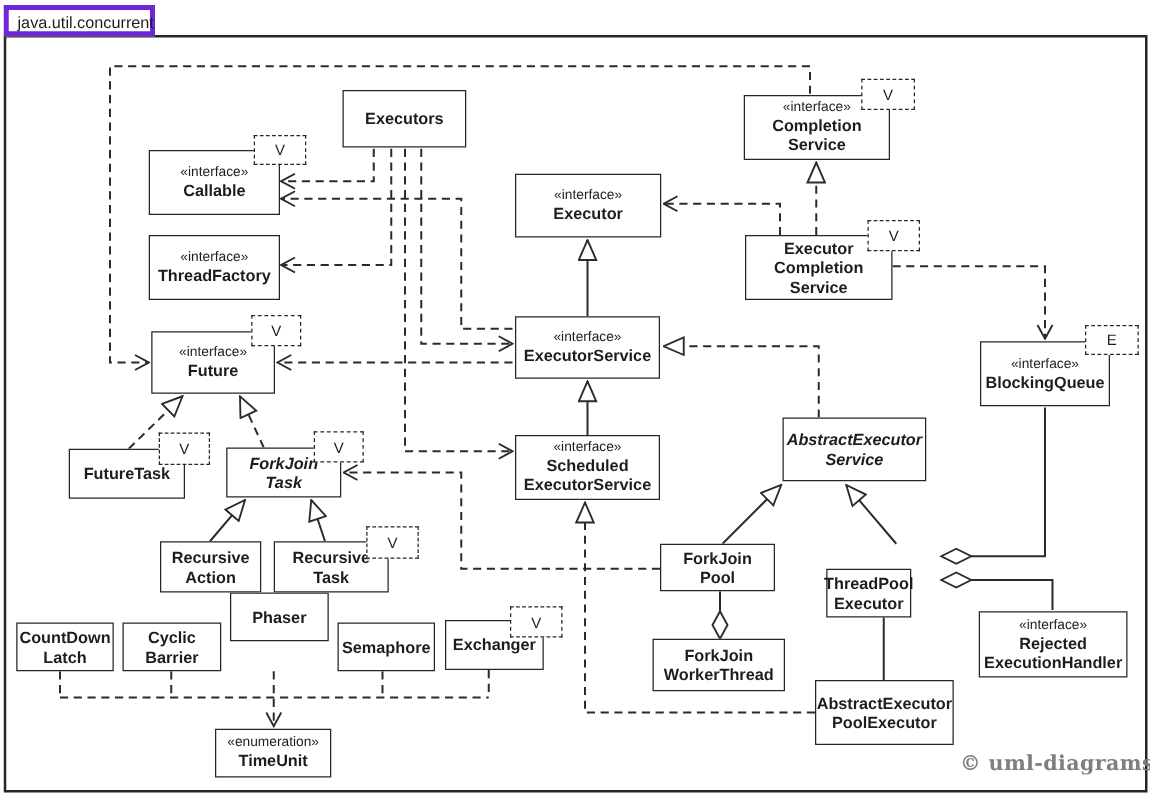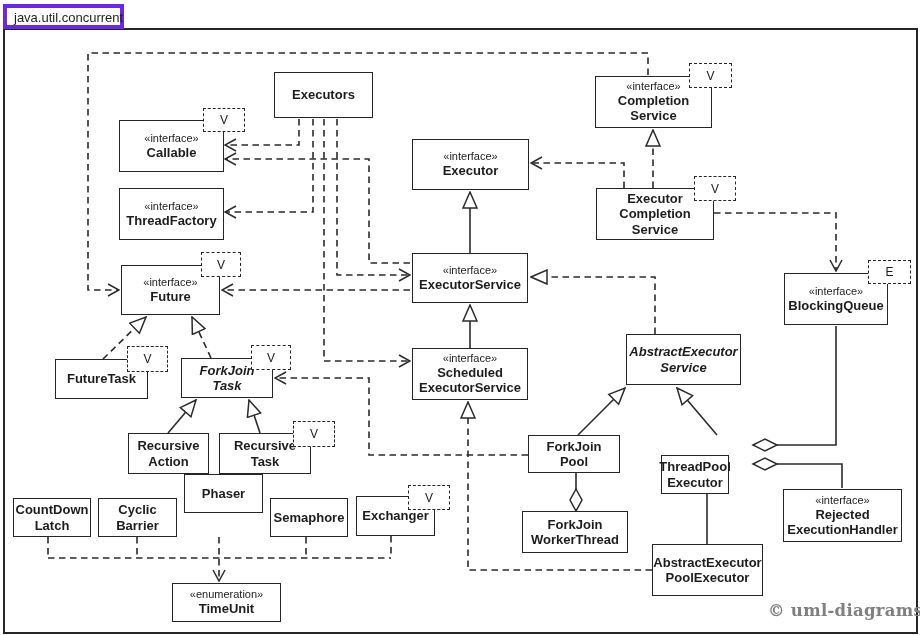--- a/index.html
+++ b/index.html
@@ -135,21 +135,21 @@
 </div>
 
 <div class="cls" style="left:270px;top:498px;width:78px;height:39px">
   <span class="nm">Semaphore</span>
 </div>
 
 <div class="cls" style="left:356px;top:496px;width:79px;height:40px">
   <span class="nm">Exchanger</span>
 </div>
 
-<div class="cls" style="left:172px;top:583px;width:109px;height:39px">
+<div class="cls" style="left:172px;top:583px;width:93px;height:39px">
   <span class="st">«enumeration»</span>
   <span class="nm">TimeUnit</span>
 </div>
 
 <div class="cls" style="left:412px;top:139px;width:117px;height:51px">
   <span class="st">«interface»</span>
   <span class="nm">Executor</span>
 </div>
 
 <div class="cls" style="left:412px;top:253px;width:116px;height:50px">

